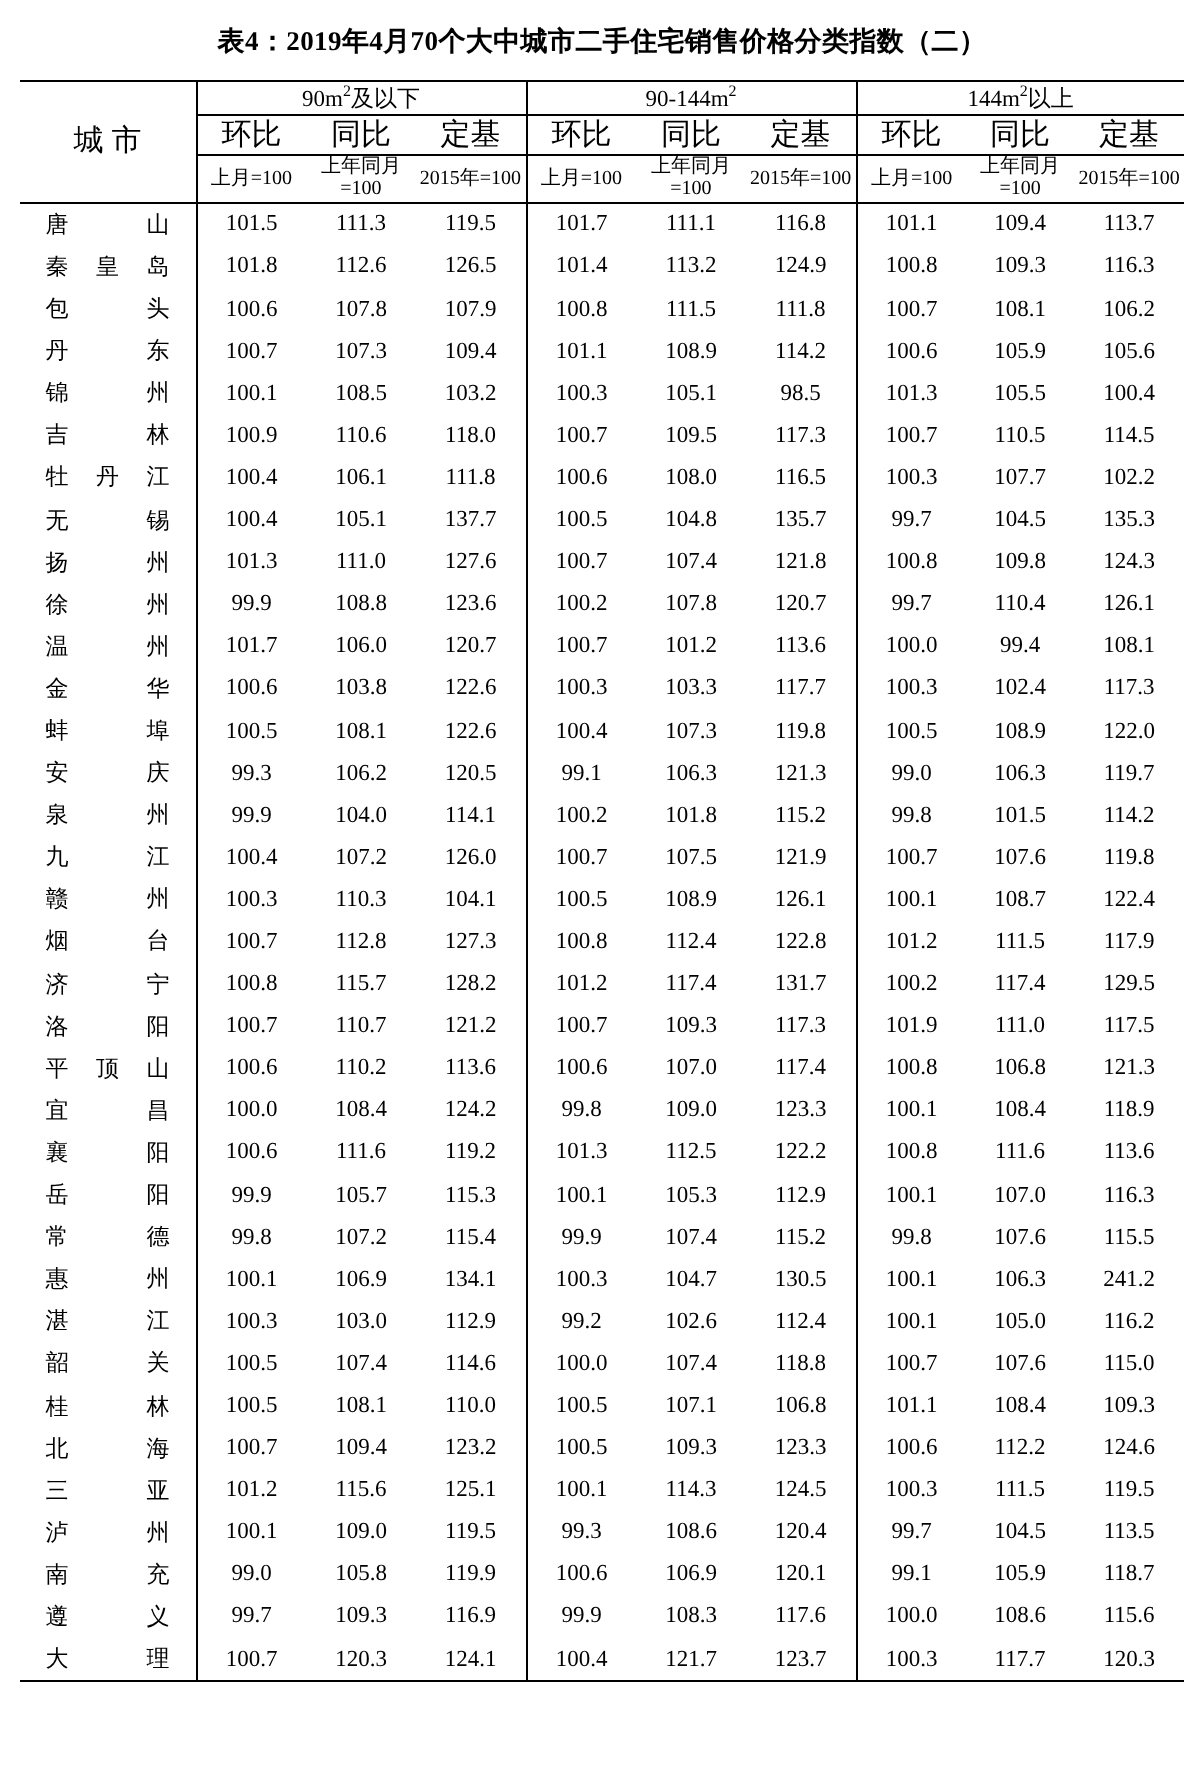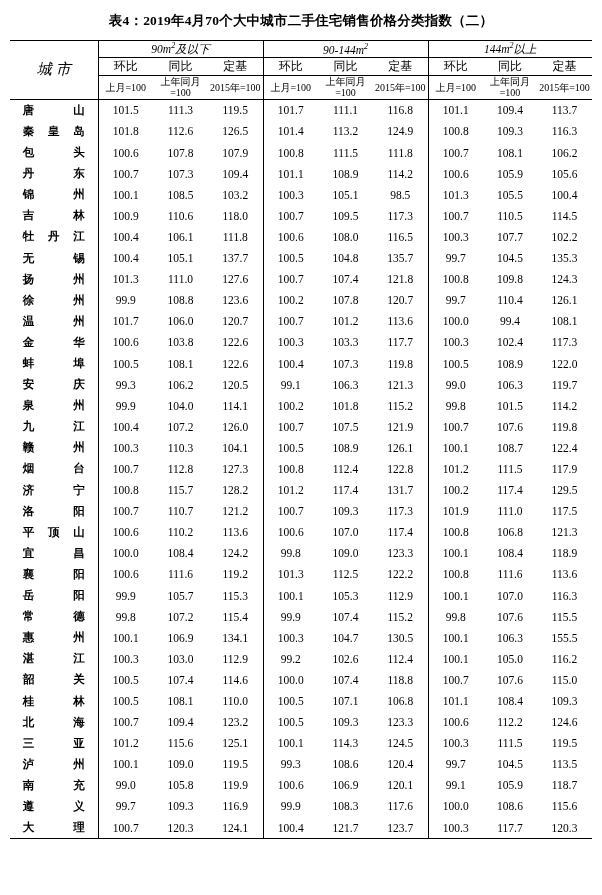--- a/index.html
+++ b/index.html
@@ -39,40 +39,39 @@
     padding: 0;
     margin: 0;
     text-align: center;
     vertical-align: middle;
     font-weight: normal;
   }
   
   .hdr-top td {
     border-top: 1.6px solid #000;
     border-bottom: 1px solid #000;
-    font-style: italic;
   }
   .hdr-mid td {
     border-bottom: 1px solid #000;
   }
   .hdr-bot td {
     border-bottom: 1.6px solid #000;
   }
   td.city-head {
     border-top: 1.6px solid #000;
     border-bottom: 1.6px solid #000;
     font-size: 15px;
     letter-spacing: 4px;
     text-indent: 4px;
   }
   .grp {
     font-size: 11.5px;
   }
   .sub {
-    font-size: 12px;
+    font-size: 15px;
   }
   .sub2 {
     font-size: 10px;
     line-height: 1.15;
   }
   td.vsep {
     border-left: 1px solid #000;
   }
   tr.data td {
     height: 21.1px;
@@ -82,21 +81,20 @@
   td.city-name {
     text-align: center;
     letter-spacing: 0px;
     font-size: 12.5px;
   }
   .city-inner {
     display: inline-block;
     width: 62px;
     text-align: justify;
     text-align-last: justify;
-    font-weight: bold;
     -moz-text-align-last: justify;
   }
   .lastrow td {
     border-bottom: 1.6px solid #000;
   }
   sup {
     font-size: 8px;
     vertical-align: super;
   }
 </style>
@@ -453,21 +451,21 @@
         <tr class="data">
           <td class="city-name"><span class="city-inner">惠州</span></td>
           <td class="vsep">100.1</td>
           <td>106.9</td>
           <td>134.1</td>
           <td class="vsep">100.3</td>
           <td>104.7</td>
           <td>130.5</td>
           <td class="vsep">100.1</td>
           <td>106.3</td>
-          <td>155.5</td>
+          <td>241.2</td>
         </tr>
         <tr class="data">
           <td class="city-name"><span class="city-inner">湛江</span></td>
           <td class="vsep">100.3</td>
           <td>103.0</td>
           <td>112.9</td>
           <td class="vsep">99.2</td>
           <td>102.6</td>
           <td>112.4</td>
           <td class="vsep">100.1</td>

